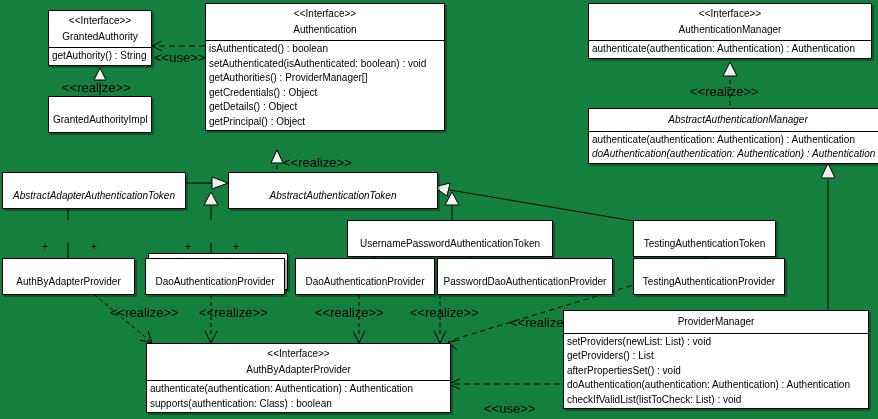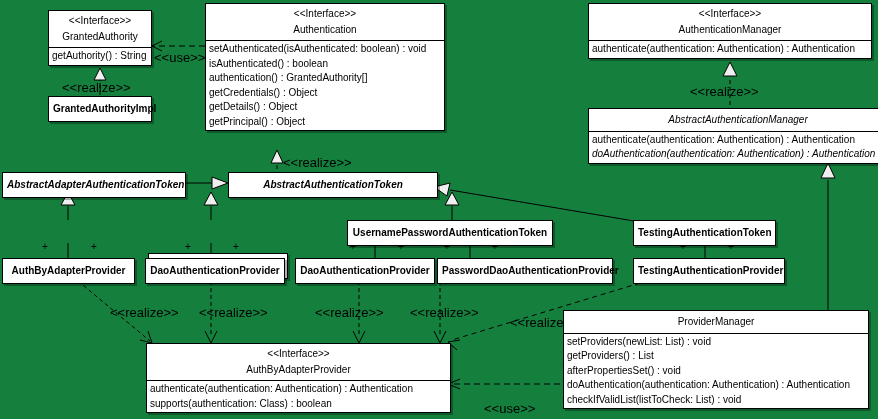--- a/index.html
+++ b/index.html
@@ -53,21 +53,21 @@
     padding: 1px 0 1px 0;
   }
   .member {
     display: block;
     padding: 1px 0 1px 3px;
     white-space: nowrap;
     font-size: 10px;
     overflow: visible;
   }
   .member.italic { font-style: italic; }
-  .compact .uml-head { padding: 3px 4px 4px 4px; font-weight: bold; }
+  .compact .uml-head { padding: 14px 4px 4px 4px; }
   .label {
     position: absolute;
     font-size: 13px;
     color: #000000;
     white-space: nowrap;
     z-index: 4;
     font-family: "Liberation Sans", sans-serif;
   }
   .plus {
     position: absolute;
@@ -161,23 +161,23 @@
       <span class="cname">GrantedAuthorityImpl</span>
     </div>
   </div>
 
   <div class="uml-class" style="left:205px; top:3px; width:240px;">
     <div class="uml-head with-members">
       <span class="stereotype">&lt;&lt;Interface&gt;&gt;</span>
       <span class="cname">Authentication</span>
     </div>
     <div class="uml-members">
+      <span class="member">isAuthenticated() : boolean</span>
       <span class="member">setAuthenticated(isAuthenticated: boolean) : void</span>
-      <span class="member">isAuthenticated() : boolean</span>
-      <span class="member">authentication() : GrantedAuthority[]</span>
+      <span class="member">getAuthorities() : ProviderManager[]</span>
       <span class="member">getCredentials() : Object</span>
       <span class="member">getDetails() : Object</span>
       <span class="member">getPrincipal() : Object</span>
     </div>
   </div>
 
   <div class="uml-class" style="left:588px; top:3px; width:284px;">
     <div class="uml-head with-members">
       <span class="stereotype">&lt;&lt;Interface&gt;&gt;</span>
       <span class="cname">AuthenticationManager</span>

